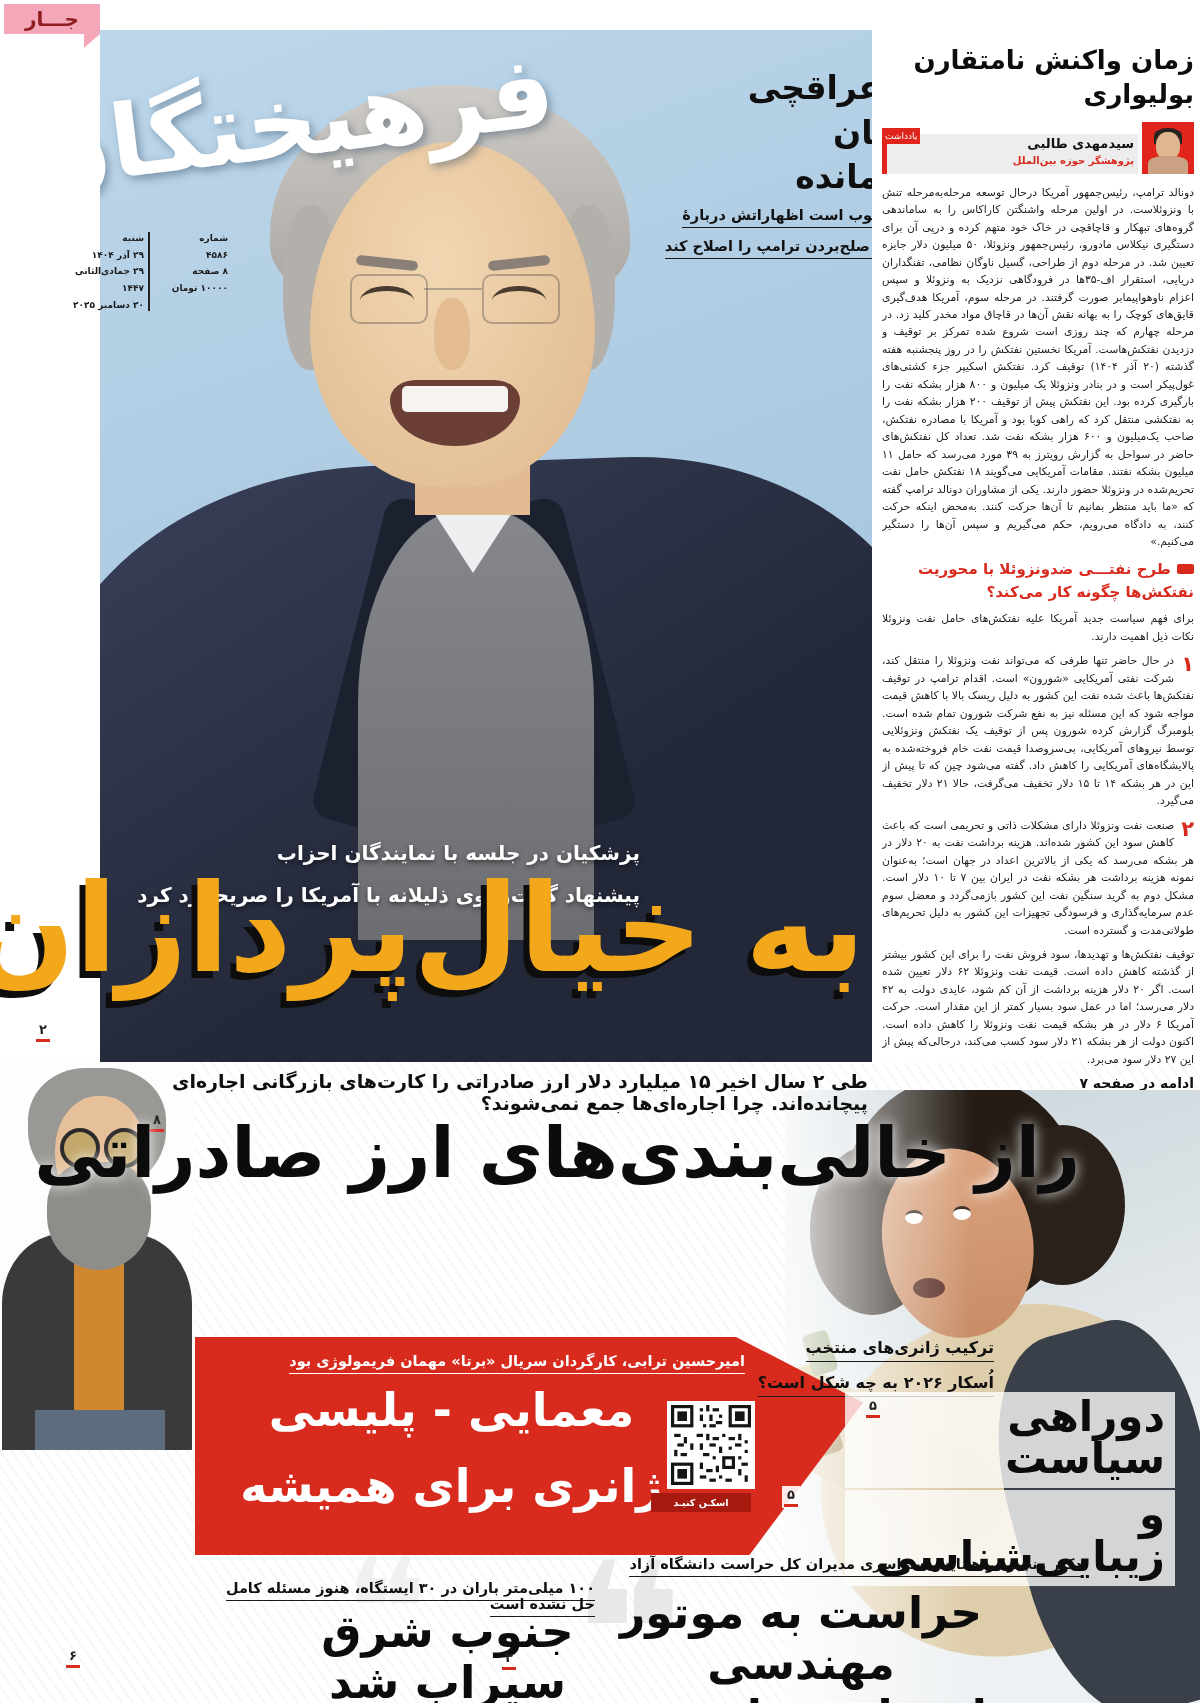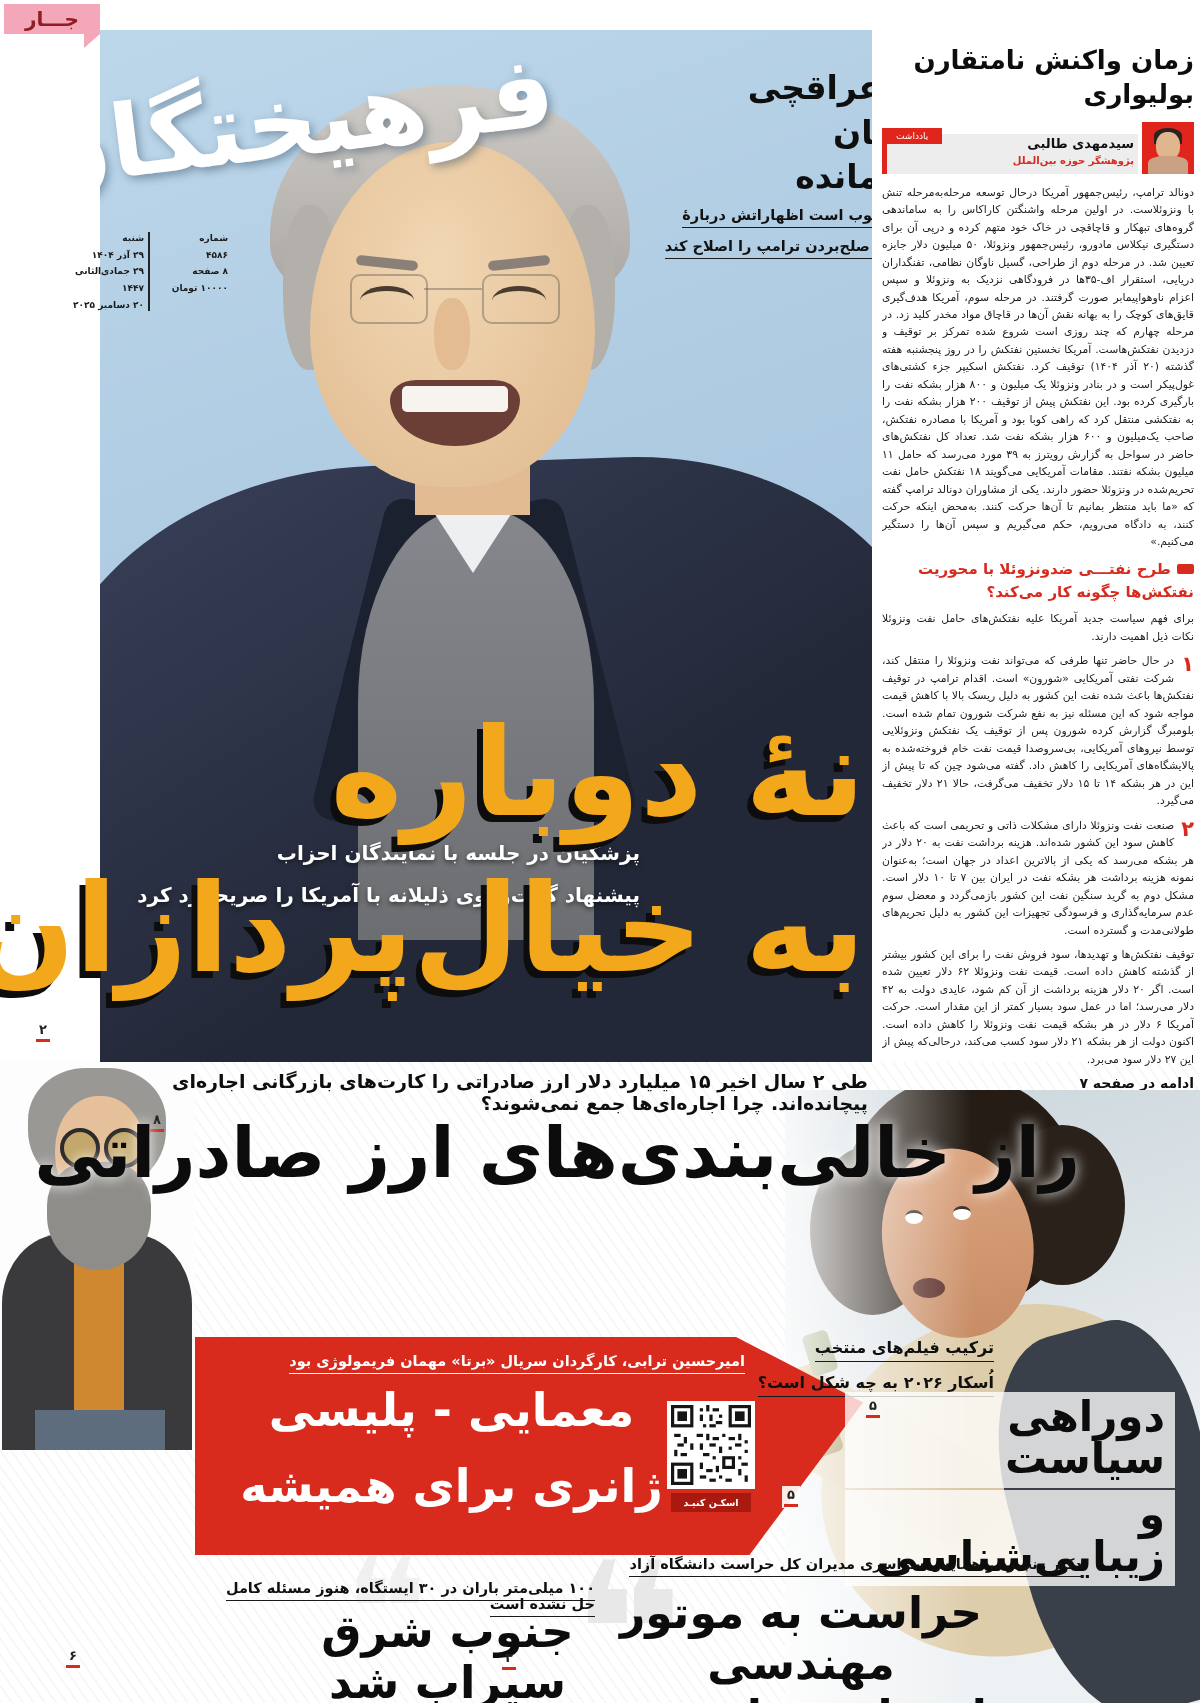--- a/index.html
+++ b/index.html
@@ -63,21 +63,21 @@
         line-height:1.85;text-align:right;z-index:11;}
   .info .col1{width:72px;}
   .info .sep{width:2px;background:#222;margin:2px 6px 2px 4px;}
   .info .col2{flex:1;}
   .spread{letter-spacing:6px;}
   
   .col{left:882px;top:44px;width:312px;height:1132px;overflow:hidden;direction:rtl;text-align:right;}
   .col h1{margin:0 0 10px;font-size:26px;font-weight:900;color:#0d0d0d;line-height:1.3;}
   .strip{position:relative;height:52px;margin-bottom:10px;}
   .strip-gray{position:absolute;left:0;right:56px;top:12px;bottom:0;background:#ededed;border-left:5px solid #e0261c;}
-  .strip-chip{position:absolute;left:0;top:6px;background:#e0261c;color:#fff;font-size:9px;padding:3px 14px;}
+  .strip-chip{position:absolute;left:0;top:6px;background:#e0261c;color:#fff;font-size:9px;padding:3px 3px;}
   .strip-name{position:absolute;right:60px;top:14px;font-size:13px;font-weight:bold;color:#111;}
   .strip-role{position:absolute;right:60px;top:33px;font-size:10px;color:#d92a1e;font-weight:bold;}
   .portrait{position:absolute;right:0;top:0;width:52px;height:52px;background:#e0261c;overflow:hidden;}
   .p-hair{position:absolute;left:12px;top:6px;width:28px;height:16px;background:#2b2320;border-radius:50% 50% 0 0;}
   .p-face{position:absolute;left:14px;top:10px;width:24px;height:28px;background:#e0b68e;border-radius:45%;}
   .p-body{position:absolute;left:6px;top:34px;width:40px;height:18px;background:#caa183;border-radius:40% 40% 0 0;}
   .body-t{font-size:10.8px;line-height:1.62;text-align:justify;color:#1c1c1c;margin:0 0 7px;}
   .red-sub{color:#d92a1e;font-weight:900;font-size:15px;line-height:1.55;margin:6px 0;}
   .red-sub .sq{display:inline-block;width:17px;height:10px;background:#d92a1e;border-radius:2px;margin-left:6px;}
   .itemnum{float:right;color:#d92a1e;font-size:21px;font-weight:900;line-height:1;margin:2px 0 0 7px;}
@@ -128,21 +128,21 @@
   .mk5osc{left:866px;top:1398px;z-index:8;}
   
   .redblk{left:195px;top:1337px;width:668px;height:218px;background:#d92a1e;z-index:6;
           clip-path:polygon(0 0,81% 0,100% 30%,83% 100%,0 100%);}
   .red-kicker{position:absolute;right:118px;top:16px;font-size:14.5px;font-weight:bold;color:#fff;}
   .red-h{position:absolute;left:30px;right:185px;text-align:center;color:#fff;font-weight:900;white-space:nowrap;}
   .red-h.r1{top:46px;font-size:46px;}
   .red-h.r2{top:122px;font-size:46px;}
   .qr{position:absolute;right:108px;top:64px;width:88px;height:88px;background:#fff;padding:4px;box-sizing:border-box;}
   .qr svg{width:100%;height:100%;display:block;}
-  .ribbon{position:absolute;right:112px;top:156px;width:80px;height:19px;background:#a81a10;color:#fff;
+  .ribbon{position:absolute;right:112px;top:156px;width:100px;height:19px;background:#a81a10;color:#fff;
           font-size:9.5px;font-weight:bold;text-align:center;line-height:19px;letter-spacing:1px;}
   .mk5qr{left:782px;top:1486px;z-index:8;background:rgba(255,255,255,.9);padding:1px 2px;}
   
   .quote{color:#e8e8e8;font-weight:bold;z-index:1;line-height:1;}
   .q1{left:572px;top:1538px;font-size:190px;}
   .q2{left:345px;top:1540px;font-size:140px;color:#f0f0f0;}
   
   .rain-kicker{left:200px;top:1580px;width:395px;text-align:right;font-size:14.5px;font-weight:bold;color:#101010;z-index:7;}
   .rain-head{left:300px;top:1608px;width:295px;text-align:center;font-weight:900;color:#0c0c0c;z-index:7;line-height:1.05;}
   .rain-head div{font-size:45px;margin-bottom:4px;}
@@ -209,21 +209,20 @@
       <div>۲۹ آذر ۱۴۰۴</div>
       <div>۲۹ جمادی‌الثانی ۱۴۴۷</div>
       <div>۲۰ دسامبر ۲۰۲۵</div>
     </div>
   </div>
 
   <div class="abs lead-kicker rtl">
     <div>پزشکیان در جلسه با نمایندگان احزاب</div>
     <div>پیشنهاد گفت‌وگوی ذلیلانه با آمریکا را صریحاً رد کرد</div>
   </div>
-  <div class="abs yellow l1 rtl">نهٔ دوباره</div>
   <div class="abs yellow l2 rtl">به خیال‌پردازان</div>
   <div class="abs pnum mk2lead"><span>۲</span></div>
 
   <div class="abs col">
     <h1>زمان واکنش نامتقارن بولیواری</h1>
     <div class="strip">
       <div class="strip-gray"></div>
       <div class="strip-chip">یادداشت</div>
       <div class="strip-name">سیدمهدی طالبی</div>
       <div class="strip-role">پژوهشگر حوزه بین‌الملل</div>
@@ -267,21 +266,21 @@
     <div class="fk-hair2"></div>
     <div class="fk-hair3"></div>
     <div class="fk-face"></div>
     <div class="fk-eyeL"></div>
     <div class="fk-eyeR"></div>
     <div class="fk-mouth"></div>
     <div class="fk-fade"></div>
   </div>
 
   <div class="abs osc-kicker rtl">
-    <div><span class="u">ترکیب فیلم‌های منتخب</span></div>
+    <div><span class="u">ترکیب ژانری‌های منتخب</span></div>
     <div><span class="u">اُسکار ۲۰۲۶ به چه شکل است؟</span></div>
   </div>
   <div class="abs pnum mk5osc"><span>۵</span></div>
   <div class="abs osc-head rtl">
     <div><span class="hl">دوراهی سیاست</span></div>
     <div><span class="hl">و زیبایی‌شناسی</span></div>
   </div>
 
   <div class="abs redblk">
     <div class="red-kicker rtl"><span class="u-w">امیرحسین ترابی، کارگردان سریال «برتا» مهمان فریمولوژی بود</span></div>

